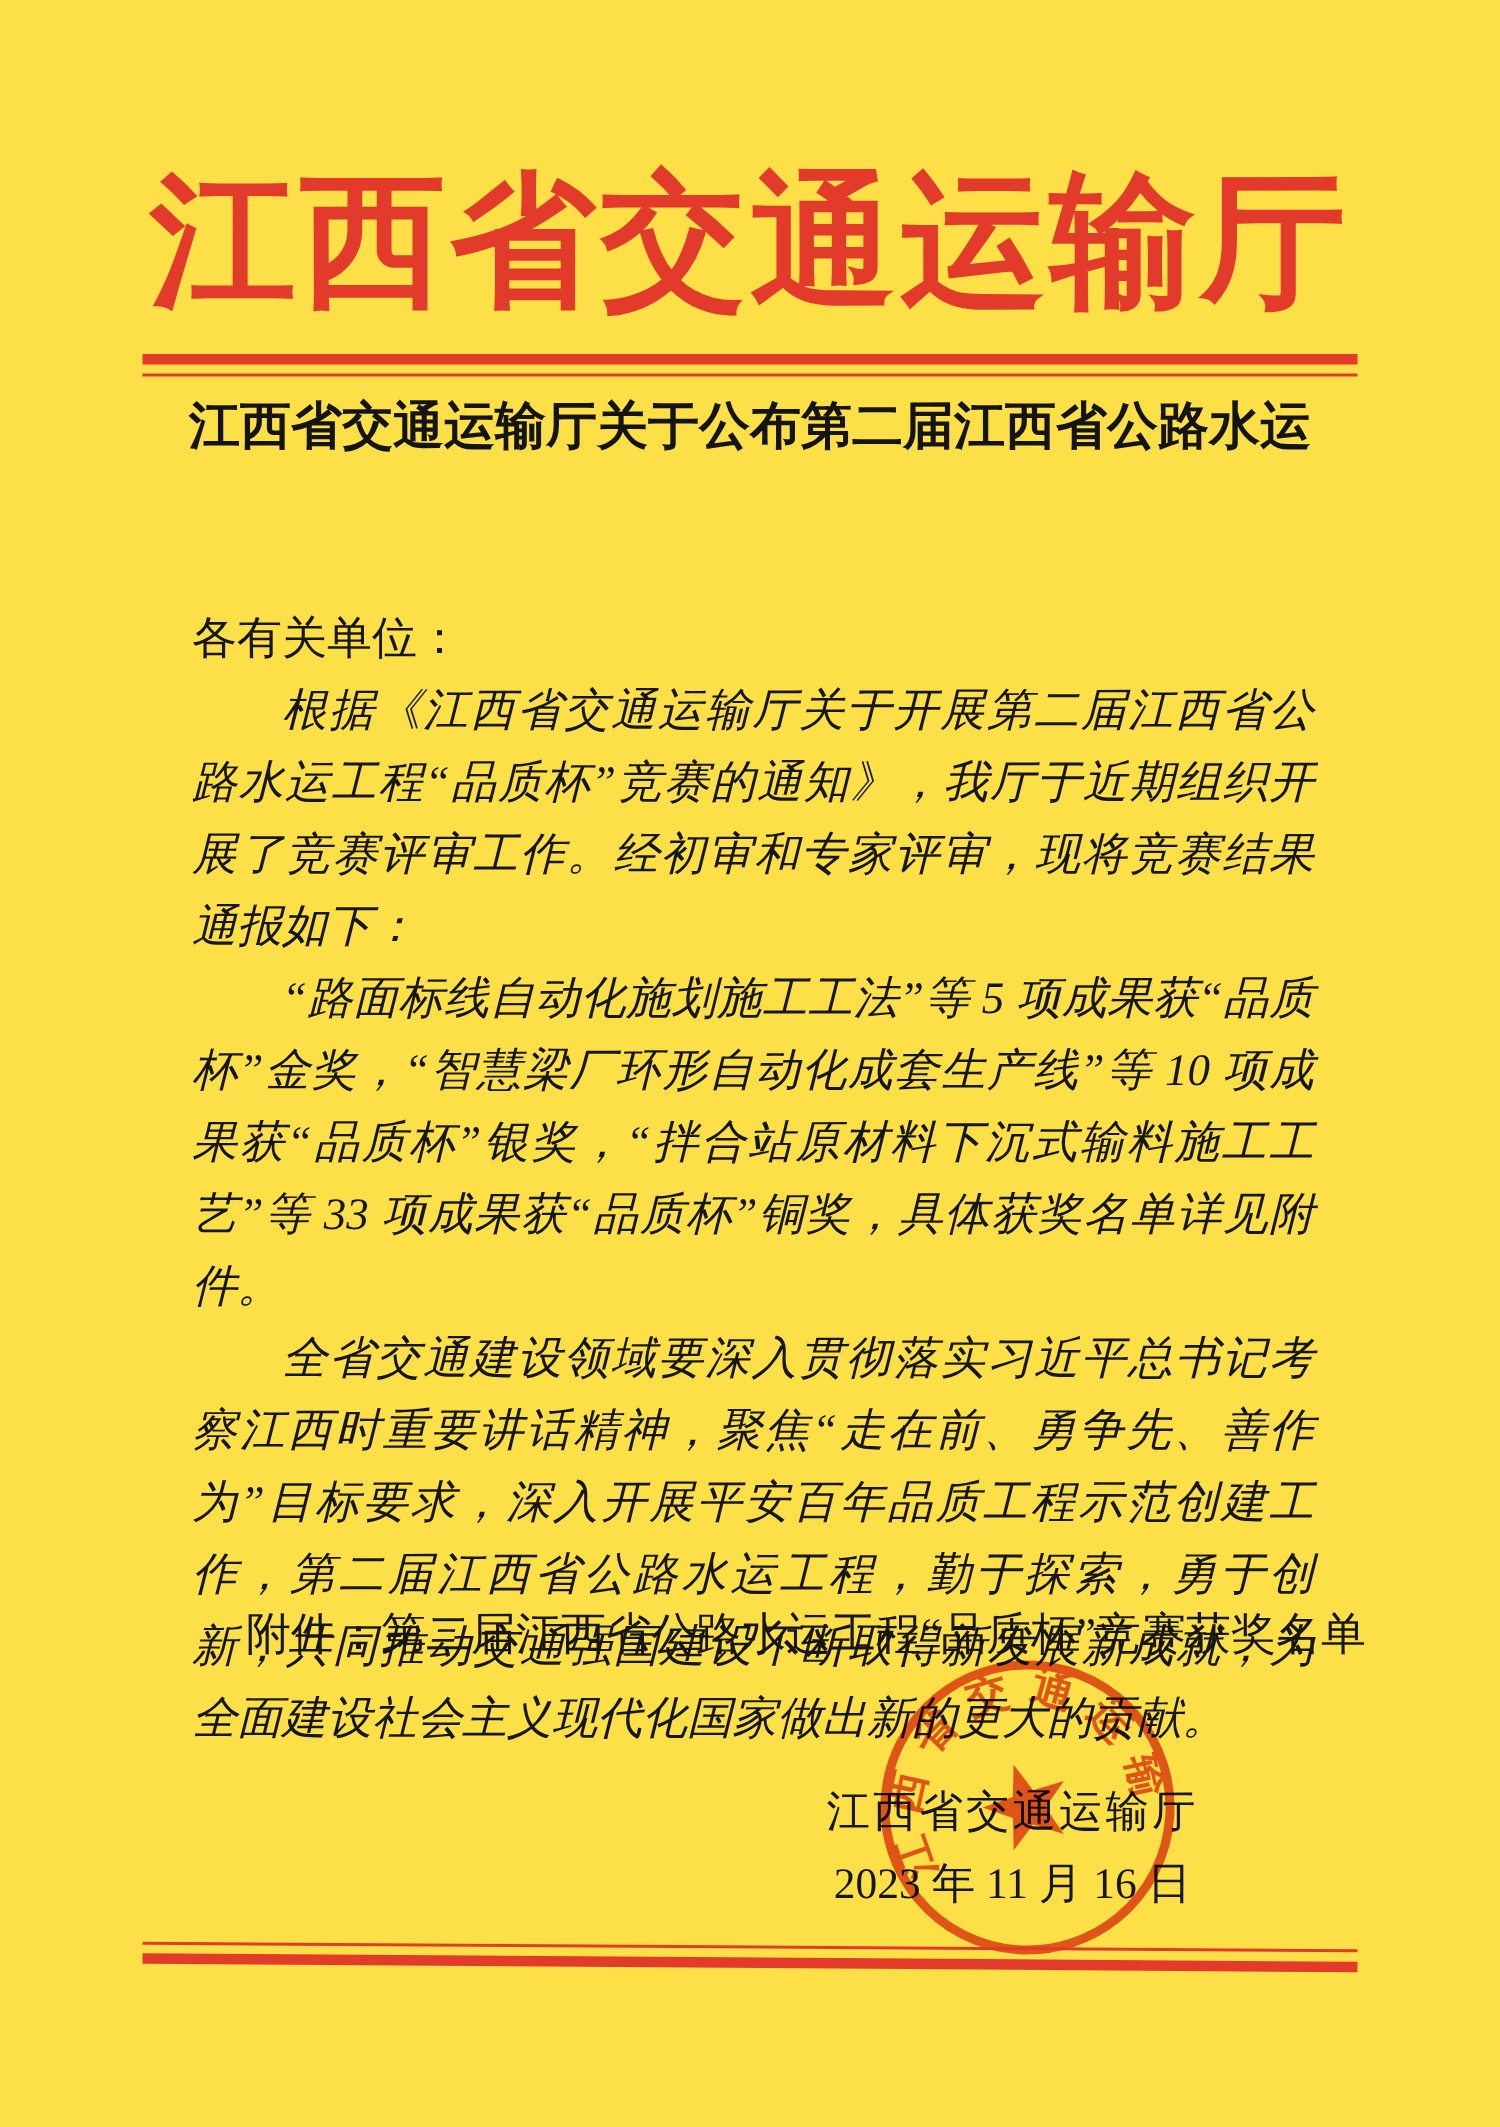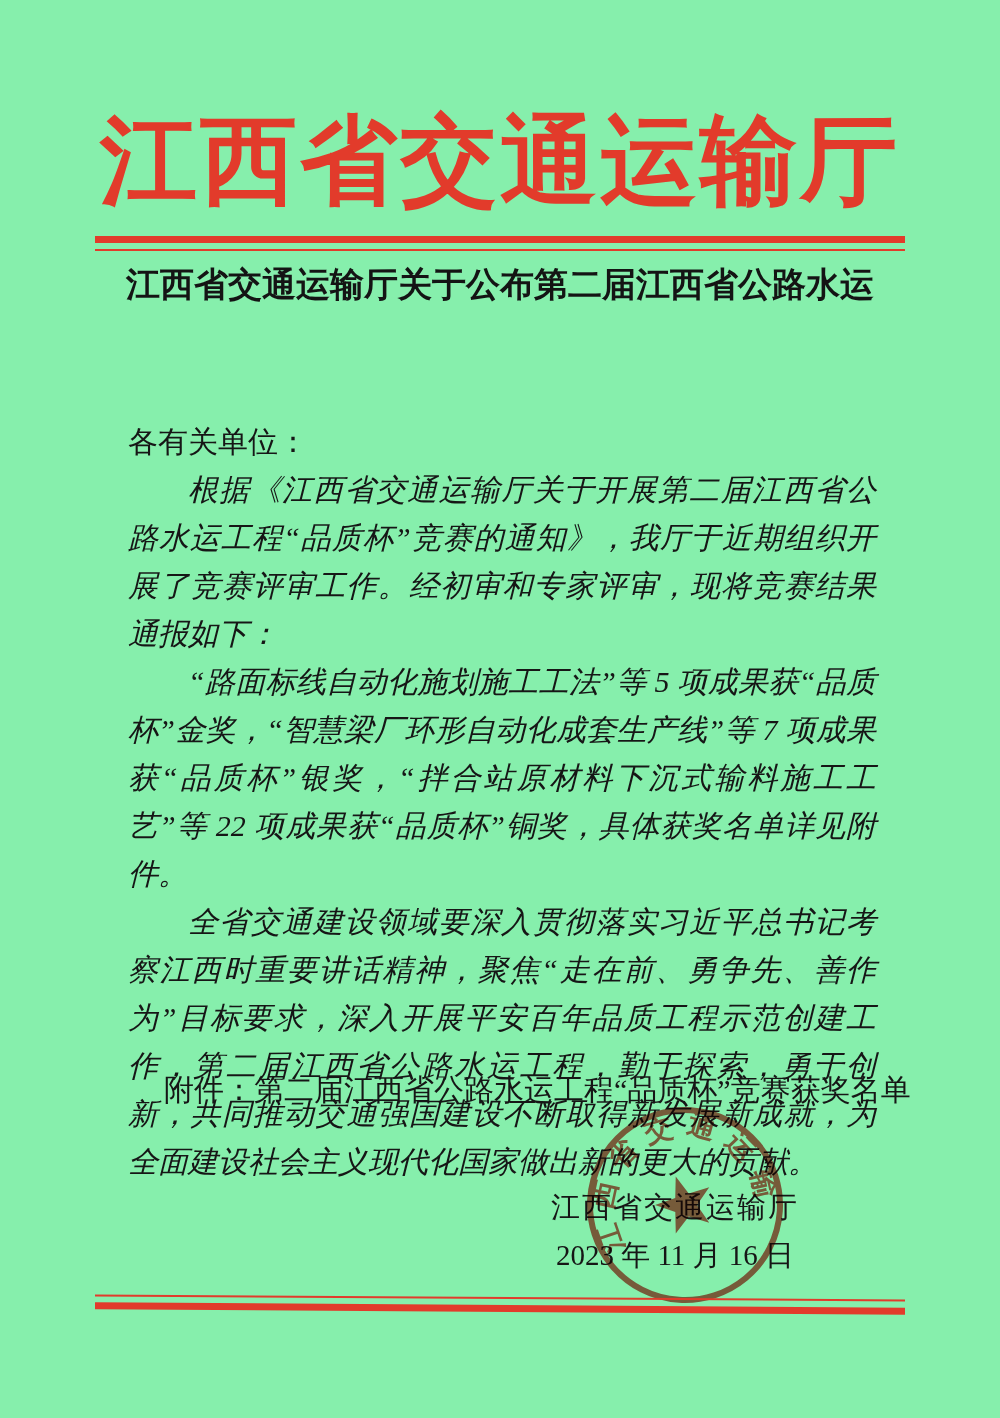--- a/index.html
+++ b/index.html
@@ -6,21 +6,21 @@
   body {
     width: 1000px; height: 1418px;
     background: #ffffff;
     position: relative;
     overflow: hidden;
     font-family: "Liberation Serif", "DejaVu Serif", serif;
     color: #1c1c1c;
   }
   .page {
     position: absolute; inset: 0;
-    background: #86efac;
+    background: #fde047;
   }
   
   .agency-head {
     position: absolute;
     top: 106px; left: 0; width: 1000px;
     text-align: center;
     font-size: 97px;
     font-weight: bold;
     line-height: 1.15;
     letter-spacing: 3px;
@@ -38,21 +38,21 @@
     top: 260px; left: 60px; width: 880px;
     text-align: center;
     font-size: 34px; font-weight: bold;
     line-height: 50px;
     color: #141414;
     font-family: Liberation Serif, serif;
   }
   
   .body-text {
     position: absolute;
-    top: 418px; left: 128px; width: 748px;
+    top: 402px; left: 128px; width: 748px;
     font-size: 30px;
     line-height: 48px;
     text-align: justify;
     color: #161616;
   }
   .body-text p { margin: 0; }
   .body-text p.indent { text-indent: 2em; font-style: italic; }
   .attachment-line {
     position: absolute;
     top: 1066px; left: 128px; width: 780px;
@@ -93,21 +93,21 @@
   <div class="rule rule-top-thick"></div>
   <div class="rule rule-top-thin"></div>
 
   <div class="doc-title">
     <div>江西省交通运输厅关于公布第二届江西省公路水运</div>
   </div>
 
   <div class="body-text">
     <p>各有关单位：</p>
     <p class="indent">根据《江西省交通运输厅关于开展第二届江西省公路水运工程“品质杯”竞赛的通知》，我厅于近期组织开展了竞赛评审工作。经初审和专家评审，现将竞赛结果通报如下：</p>
-    <p class="indent">“路面标线自动化施划施工工法”等 5 项成果获“品质杯”金奖，“智慧梁厂环形自动化成套生产线”等 7 项成果获“品质杯”银奖，“拌合站原材料下沉式输料施工工艺”等 22 项成果获“品质杯”铜奖，具体获奖名单详见附件。</p>
+    <p class="indent">“路面标线自动化施划施工工法”等 5 项成果获“品质杯”金奖，“智慧梁厂环形自动化成套生产线”等 10 项成果获“品质杯”银奖，“拌合站原材料下沉式输料施工工艺”等 33 项成果获“品质杯”铜奖，具体获奖名单详见附件。</p>
     <p class="indent">全省交通建设领域要深入贯彻落实习近平总书记考察江西时重要讲话精神，聚焦“走在前、勇争先、善作为”目标要求，深入开展平安百年品质工程示范创建工作，第二届江西省公路水运工程，勤于探索，勇于创新，共同推动交通强国建设不断取得新发展新成就，为全面建设社会主义现代化国家做出新的更大的贡献。</p>
   </div>
 
   <div class="attachment-line">附件：第二届江西省公路水运工程“品质杯”竞赛获奖名单</div>
 
   <div class="signature">江西省交通运输厅</div>
   <div class="doc-date">2023 年 11 月 16 日</div>
 
   <svg class="seal" viewBox="0 0 210 210">
     <g transform="rotate(-18 105 105)" fill="none">

